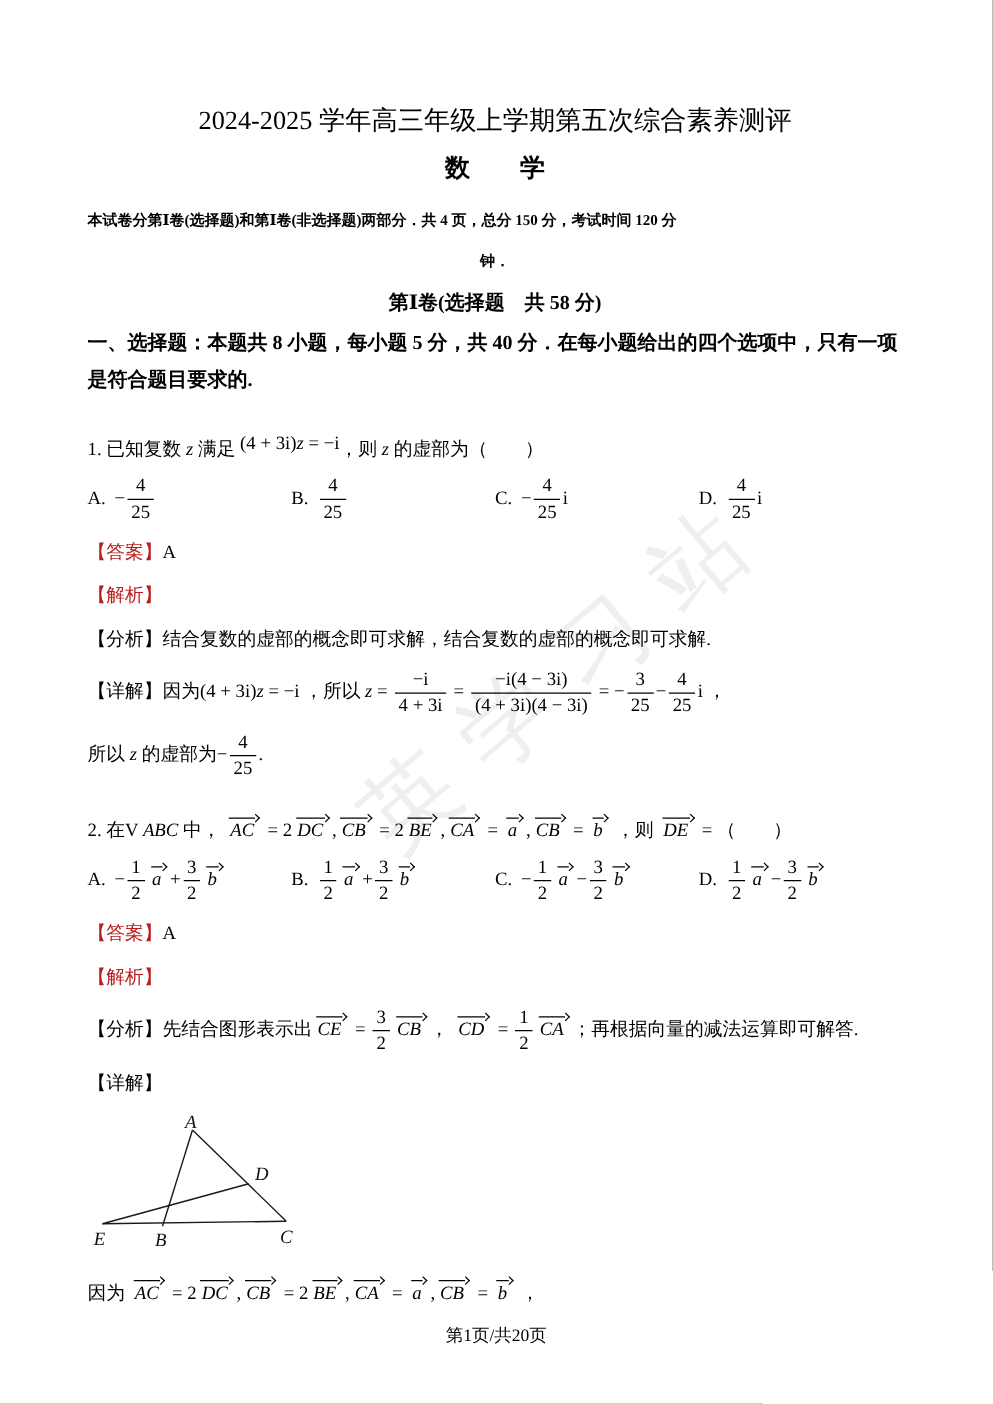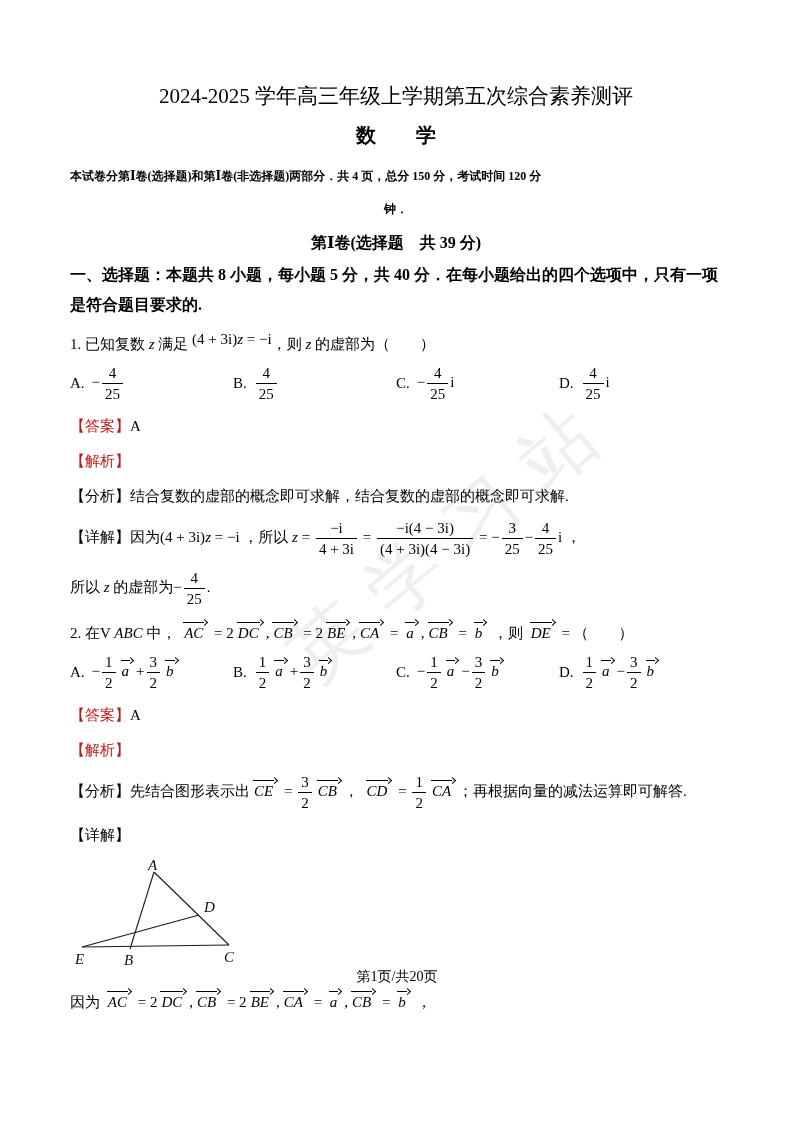--- a/index.html
+++ b/index.html
@@ -34,21 +34,21 @@
   .subject-title{
     text-align:center;font-weight:bold;font-size:20px;line-height:24px;margin:15px 0 0 0;
   }
   .exam-info{margin:13px 0 0 0;font-weight:bold;font-size:12px;line-height:33px;}
   .exam-info .l2{text-align:center;}
   .section-title{
     text-align:center;font-weight:bold;font-size:16px;line-height:30px;margin:2px 0 0 0;
   }
   .instruction{font-weight:bold;font-size:16px;line-height:30px;margin:2px 0 0 0;text-align:justify;}
   .line{font-size:15px;line-height:24px;margin:11px 0 0 0;}
-  .stem{margin-top:12px;}
+  .stem{margin-top:28px;}
   .options{
     display:flex;align-items:center;margin:8px 0 0 0;font-size:15px;min-height:38px;
   }
   .opt{width:165px;display:flex;align-items:center;}
   .opt .opt-label{margin-right:7px;}
   .blue{color:#b91c1c;}
   .frac{
     display:inline-block;vertical-align:middle;text-align:center;
     margin:0 2px;line-height:1.2;
   }
@@ -69,42 +69,42 @@
   }
   .raised{position:relative;top:-5px;display:inline-block;}
   i{font-family:"Liberation Serif","DejaVu Serif",serif;}
   .figure{margin:12px 0 0 4px;}
   .figure svg line{stroke:#1a1a1a;stroke-width:1.1;}
   .figure svg text{
     font-family:"Liberation Serif","DejaVu Serif",serif;
     font-style:italic;font-size:15px;fill:#111;
   }
   .footer{
-    position:absolute;left:0;right:0;top:968px;
+    position:absolute;left:0;right:0;top:1060px;
     text-align:center;font-size:14px;color:#000;z-index:1;
   }
 </style>
 </head>
 <body>
 
 <div class="page">
 
   <div class="watermark">英学习站</div>
 
   <div class="content">
 
     <p class="exam-title">2024-2025 学年高三年级上学期第五次综合素养测评</p>
     <p class="subject-title">数　　学</p>
 
     <div class="exam-info">
       <div class="l1">本试卷分第Ⅰ卷(选择题)和第Ⅰ卷(非选择题)两部分．共 4 页，总分 150 分，考试时间 120 分</div>
       <div class="l2">钟．</div>
     </div>
 
-    <p class="section-title">第Ⅰ卷(选择题　共 39 分)</p>
+    <p class="section-title">第Ⅰ卷(选择题　共 58 分)</p>
 
     <div class="instruction">
       <div>一、选择题：本题共 8 小题，每小题 5 分，共 40 分．在每小题给出的四个选项中，只有一项</div>
       <div>是符合题目要求的.</div>
     </div>
 
     <div>
       <p class="line stem">1. 已知复数 <i>z</i> 满足 <span class="raised">(4 + 3i)<i>z</i> = −i</span>，则 <i>z</i> 的虚部为（　　）</p>
 
       <div class="options">

